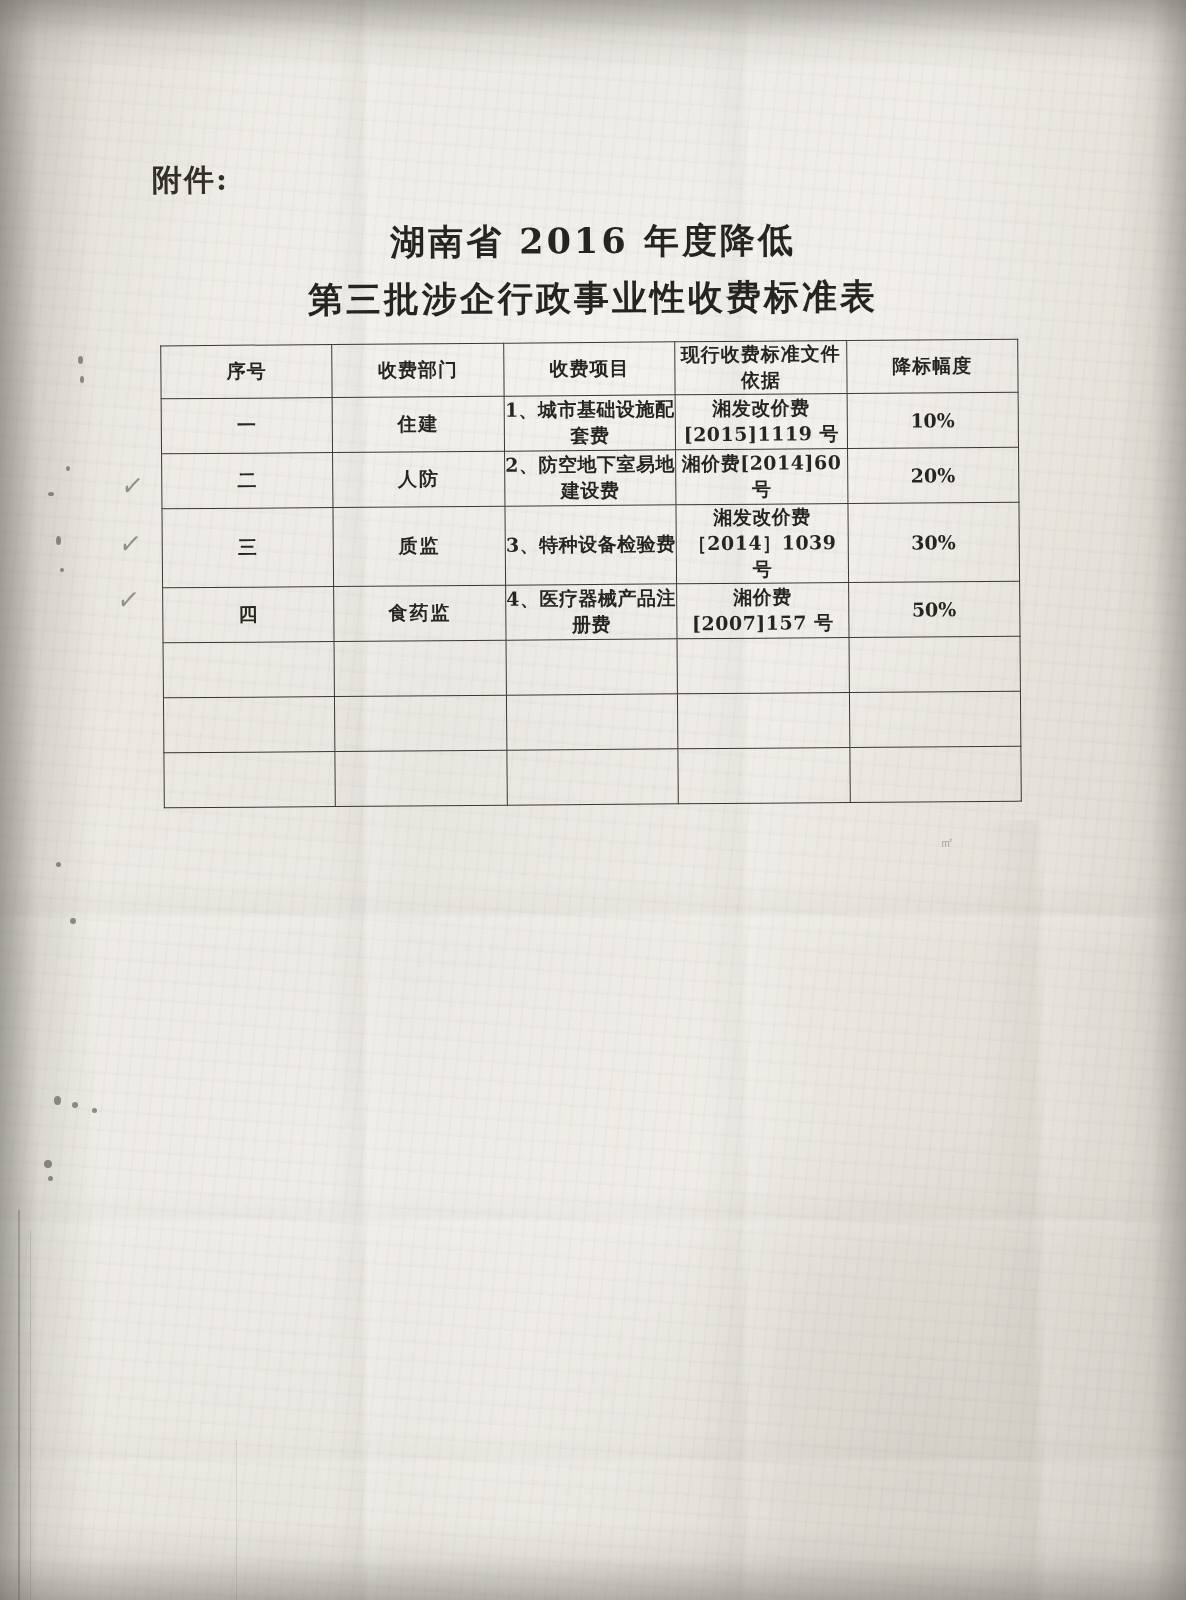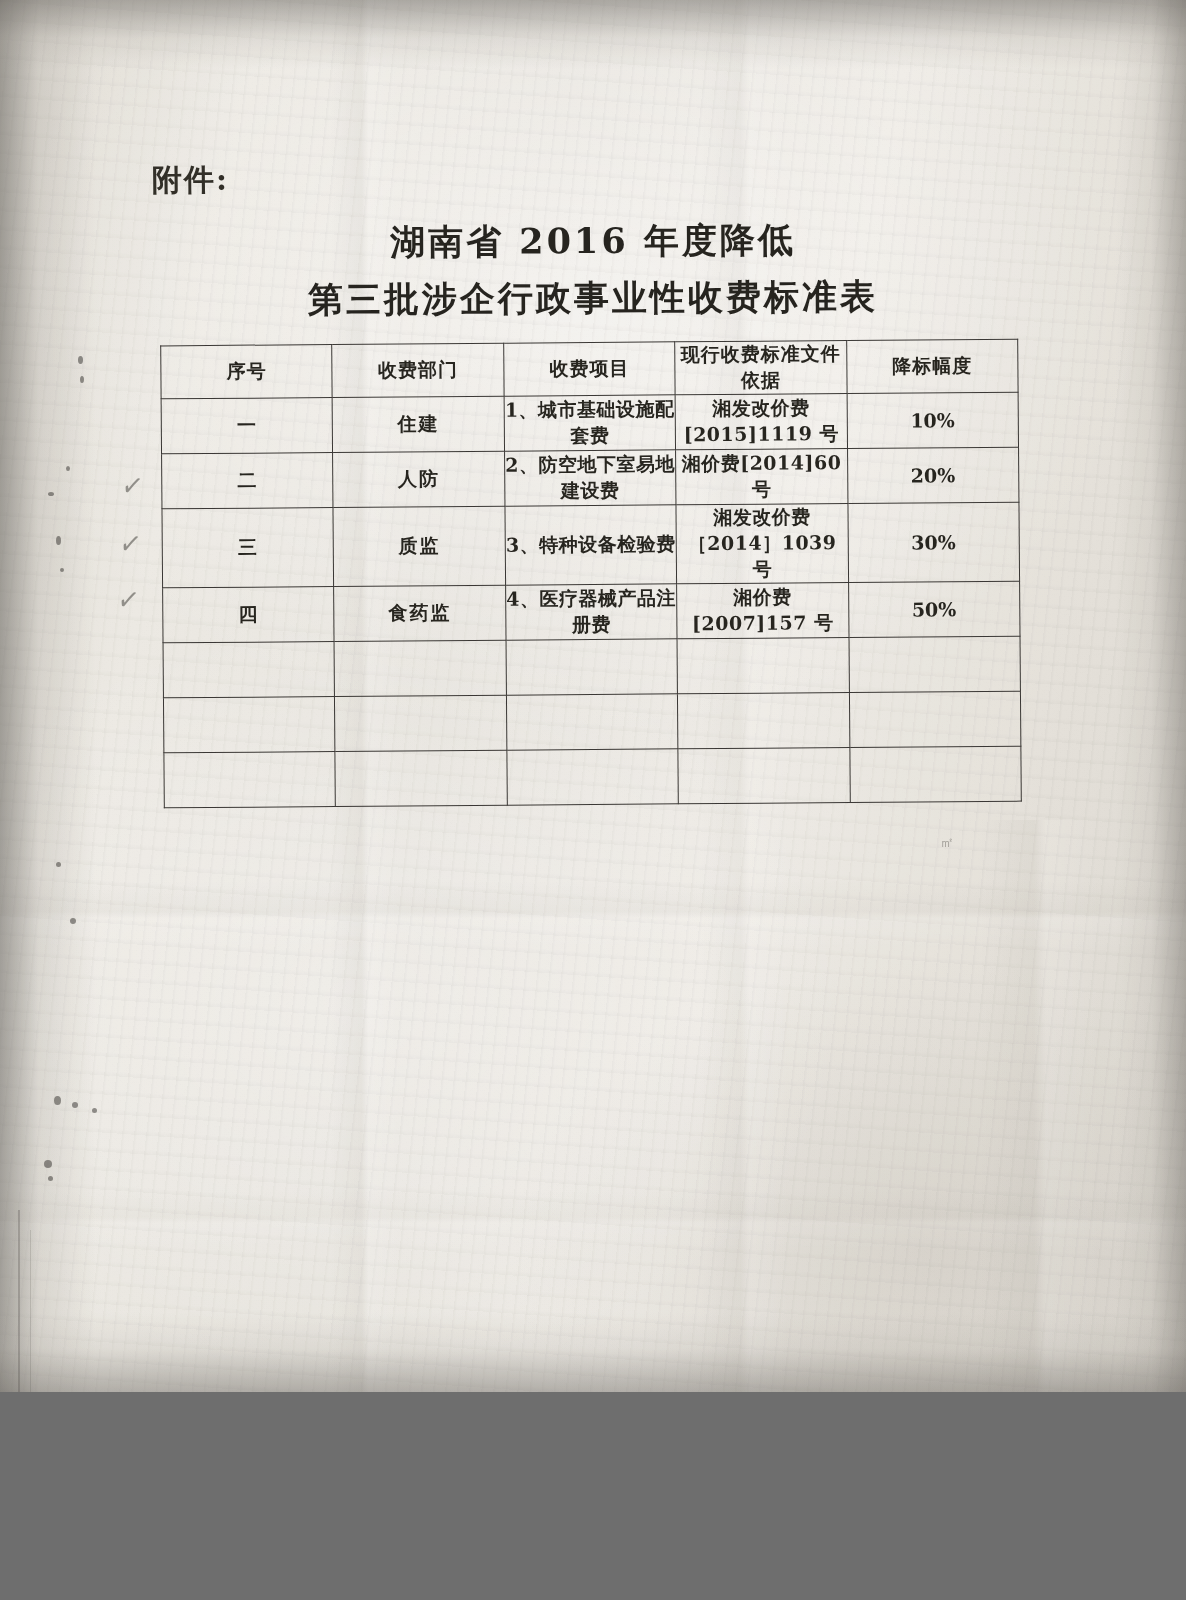--- a/index.html
+++ b/index.html
@@ -4,21 +4,21 @@
 <title>scan</title>
 <style>
   html, body {
     margin: 0;
     padding: 0;
     background: #6e6e6e;
   }
   #page {
     position: relative;
     width: 1186px;
-    height: 1392px;
+    height: 1600px;
     margin: 0 auto;
     overflow: hidden;
     background: #e9e7e0;
     font-family: "DejaVu Sans", "Liberation Sans", sans-serif;
   }
   
   .paper-base {
     position: absolute;
     inset: 0;
     background:

